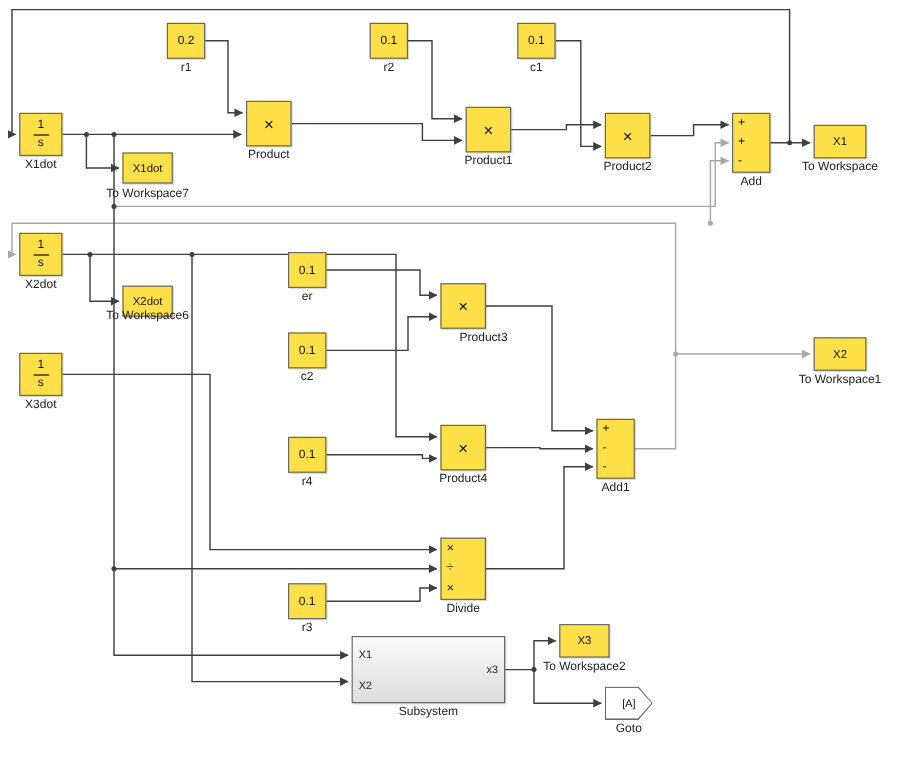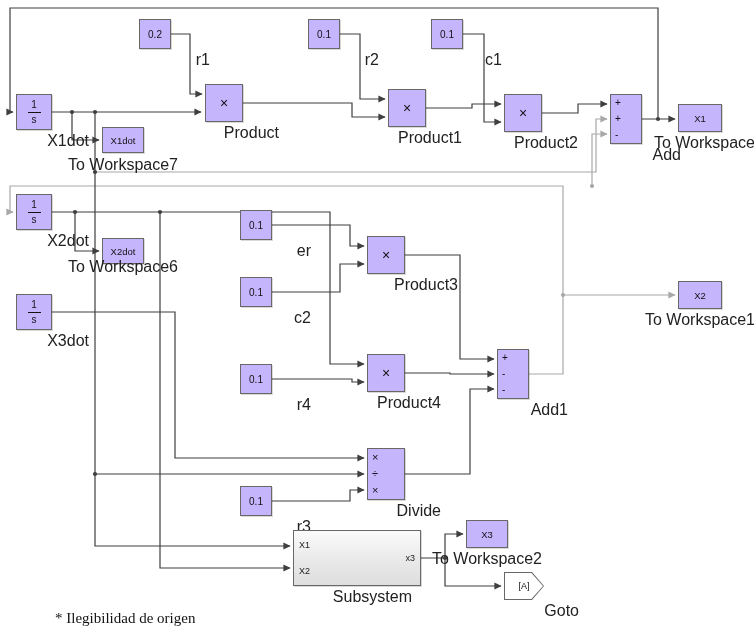--- a/index.html
+++ b/index.html
@@ -3,24 +3,24 @@
 <meta charset="utf-8">
 <style>
   html,body{margin:0;padding:0;background:#ffffff;}
   .canvas{position:relative;width:754px;height:643px;background:#ffffff;overflow:hidden;
           font-family:"Liberation Sans",sans-serif;}
   .wires{position:absolute;left:0;top:0;}
   svg polyline{fill:none;stroke-width:1.2px;}
   .wd{stroke:#3f3f3f;marker-end:url(#ad);}
   .nm{stroke:#3f3f3f;}
   .wl{stroke:#a8a8a8;marker-end:url(#al);}
-  .block{position:absolute;box-sizing:border-box;background:#c4b5fd;border:1px solid #686868;
+  .block{position:absolute;box-sizing:border-box;background:#fde047;border:1px solid #686868;
          box-shadow:1px 1px 0 rgba(0,0,0,0.15);display:flex;align-items:center;justify-content:center;
          color:#111;}
-  .cap{position:absolute;width:110px;text-align:right;font-size:16px;color:#222;line-height:1.1;}
+  .cap{position:absolute;width:110px;text-align:center;font-size:10px;color:#222;line-height:1.1;}
   .frac{display:flex;flex-direction:column;align-items:center;font-size:10px;line-height:1.15;color:#111;}
   .frac .den{border-top:1px solid #111;padding:1px 4px 0;margin-top:1px;}
   .frac .num{padding:0 4px;}
   .op{font-size:14px;color:#111;}
   .cval{font-size:10px;}
   .twval{font-size:9.5px;}
   .addblk{flex-direction:column;justify-content:space-around;align-items:flex-start;padding-left:4px;}
   .sign{font-size:10px;line-height:1;color:#111;}
   .divblk{flex-direction:column;justify-content:space-around;align-items:flex-start;padding-left:4px;}
   .dop{font-size:11px;line-height:1;color:#111;}
@@ -235,15 +235,14 @@
   </div>
   <div class="cap" style="left:302px;top:588px">Subsystem</div>
 
   <div class="goto" style="left:504px;top:572px;width:40px;height:28px">
     <div class="goto-in">
       <span>[A]</span>
     </div>
   </div>
   <div class="cap" style="left:469px;top:602px">Goto</div>
 
-  <div class="footnote" style="left:55px;top:610px">* Ilegibilidad de origen</div>
 
 </div>
 
 </body></html>

